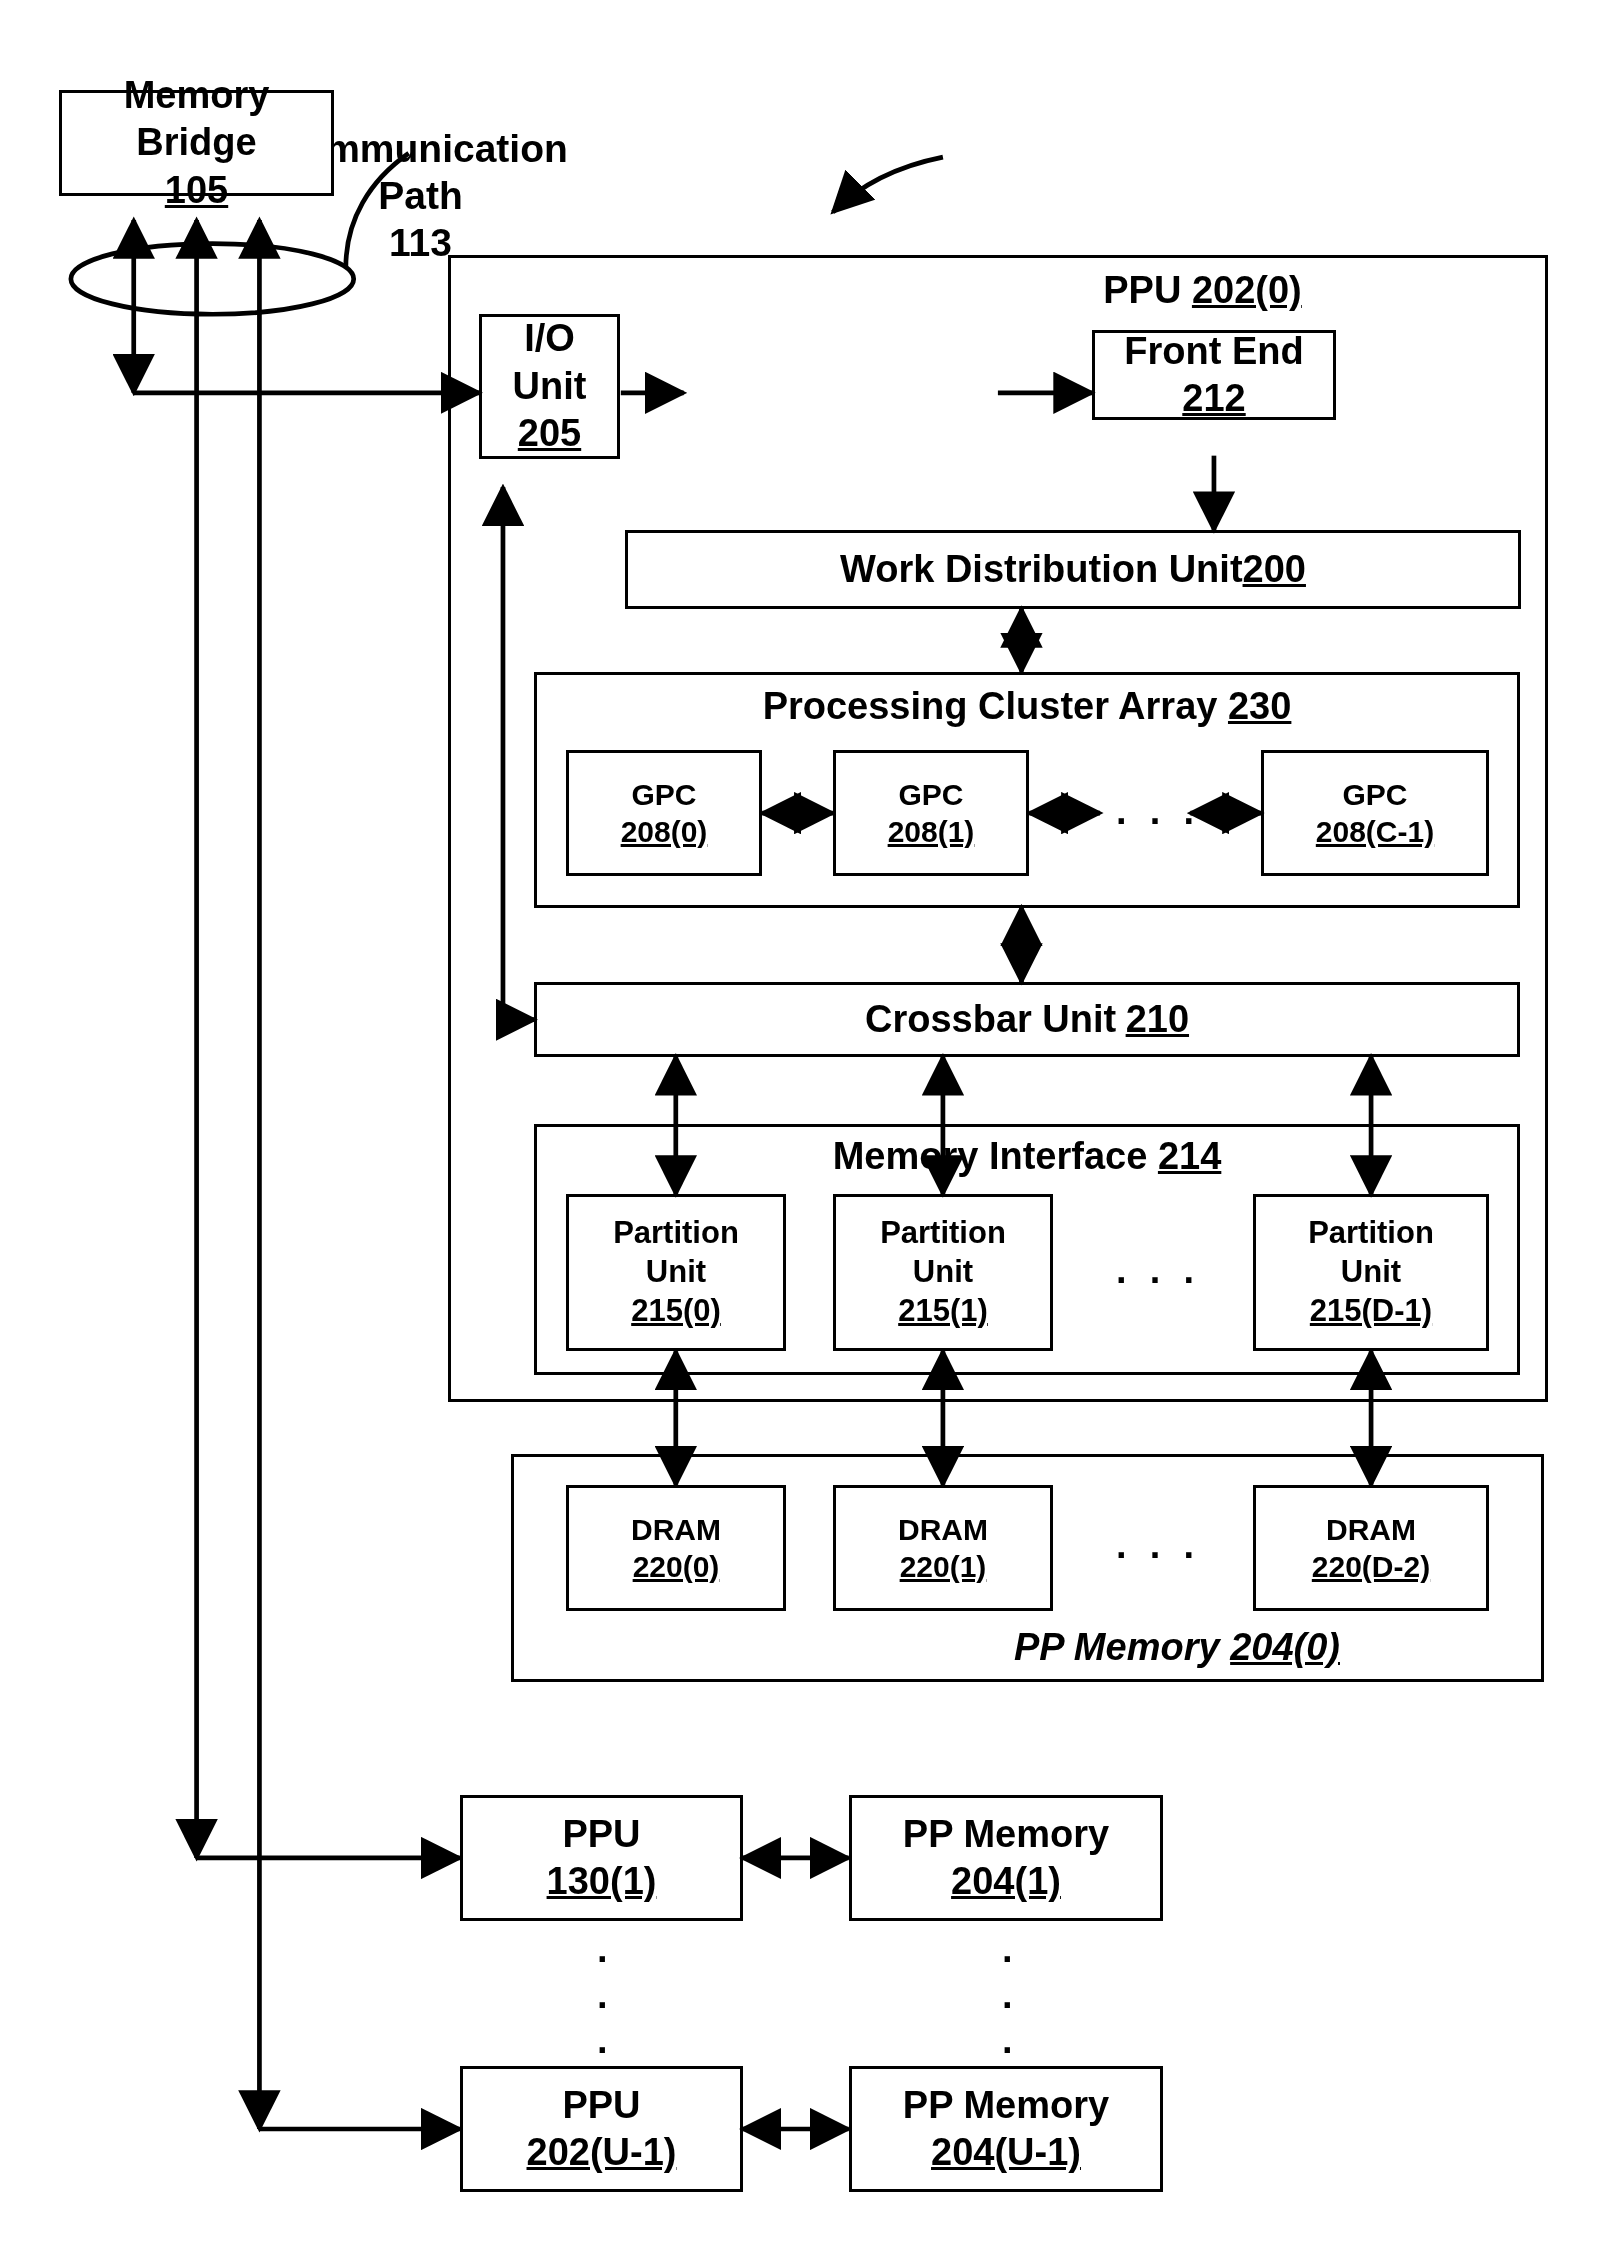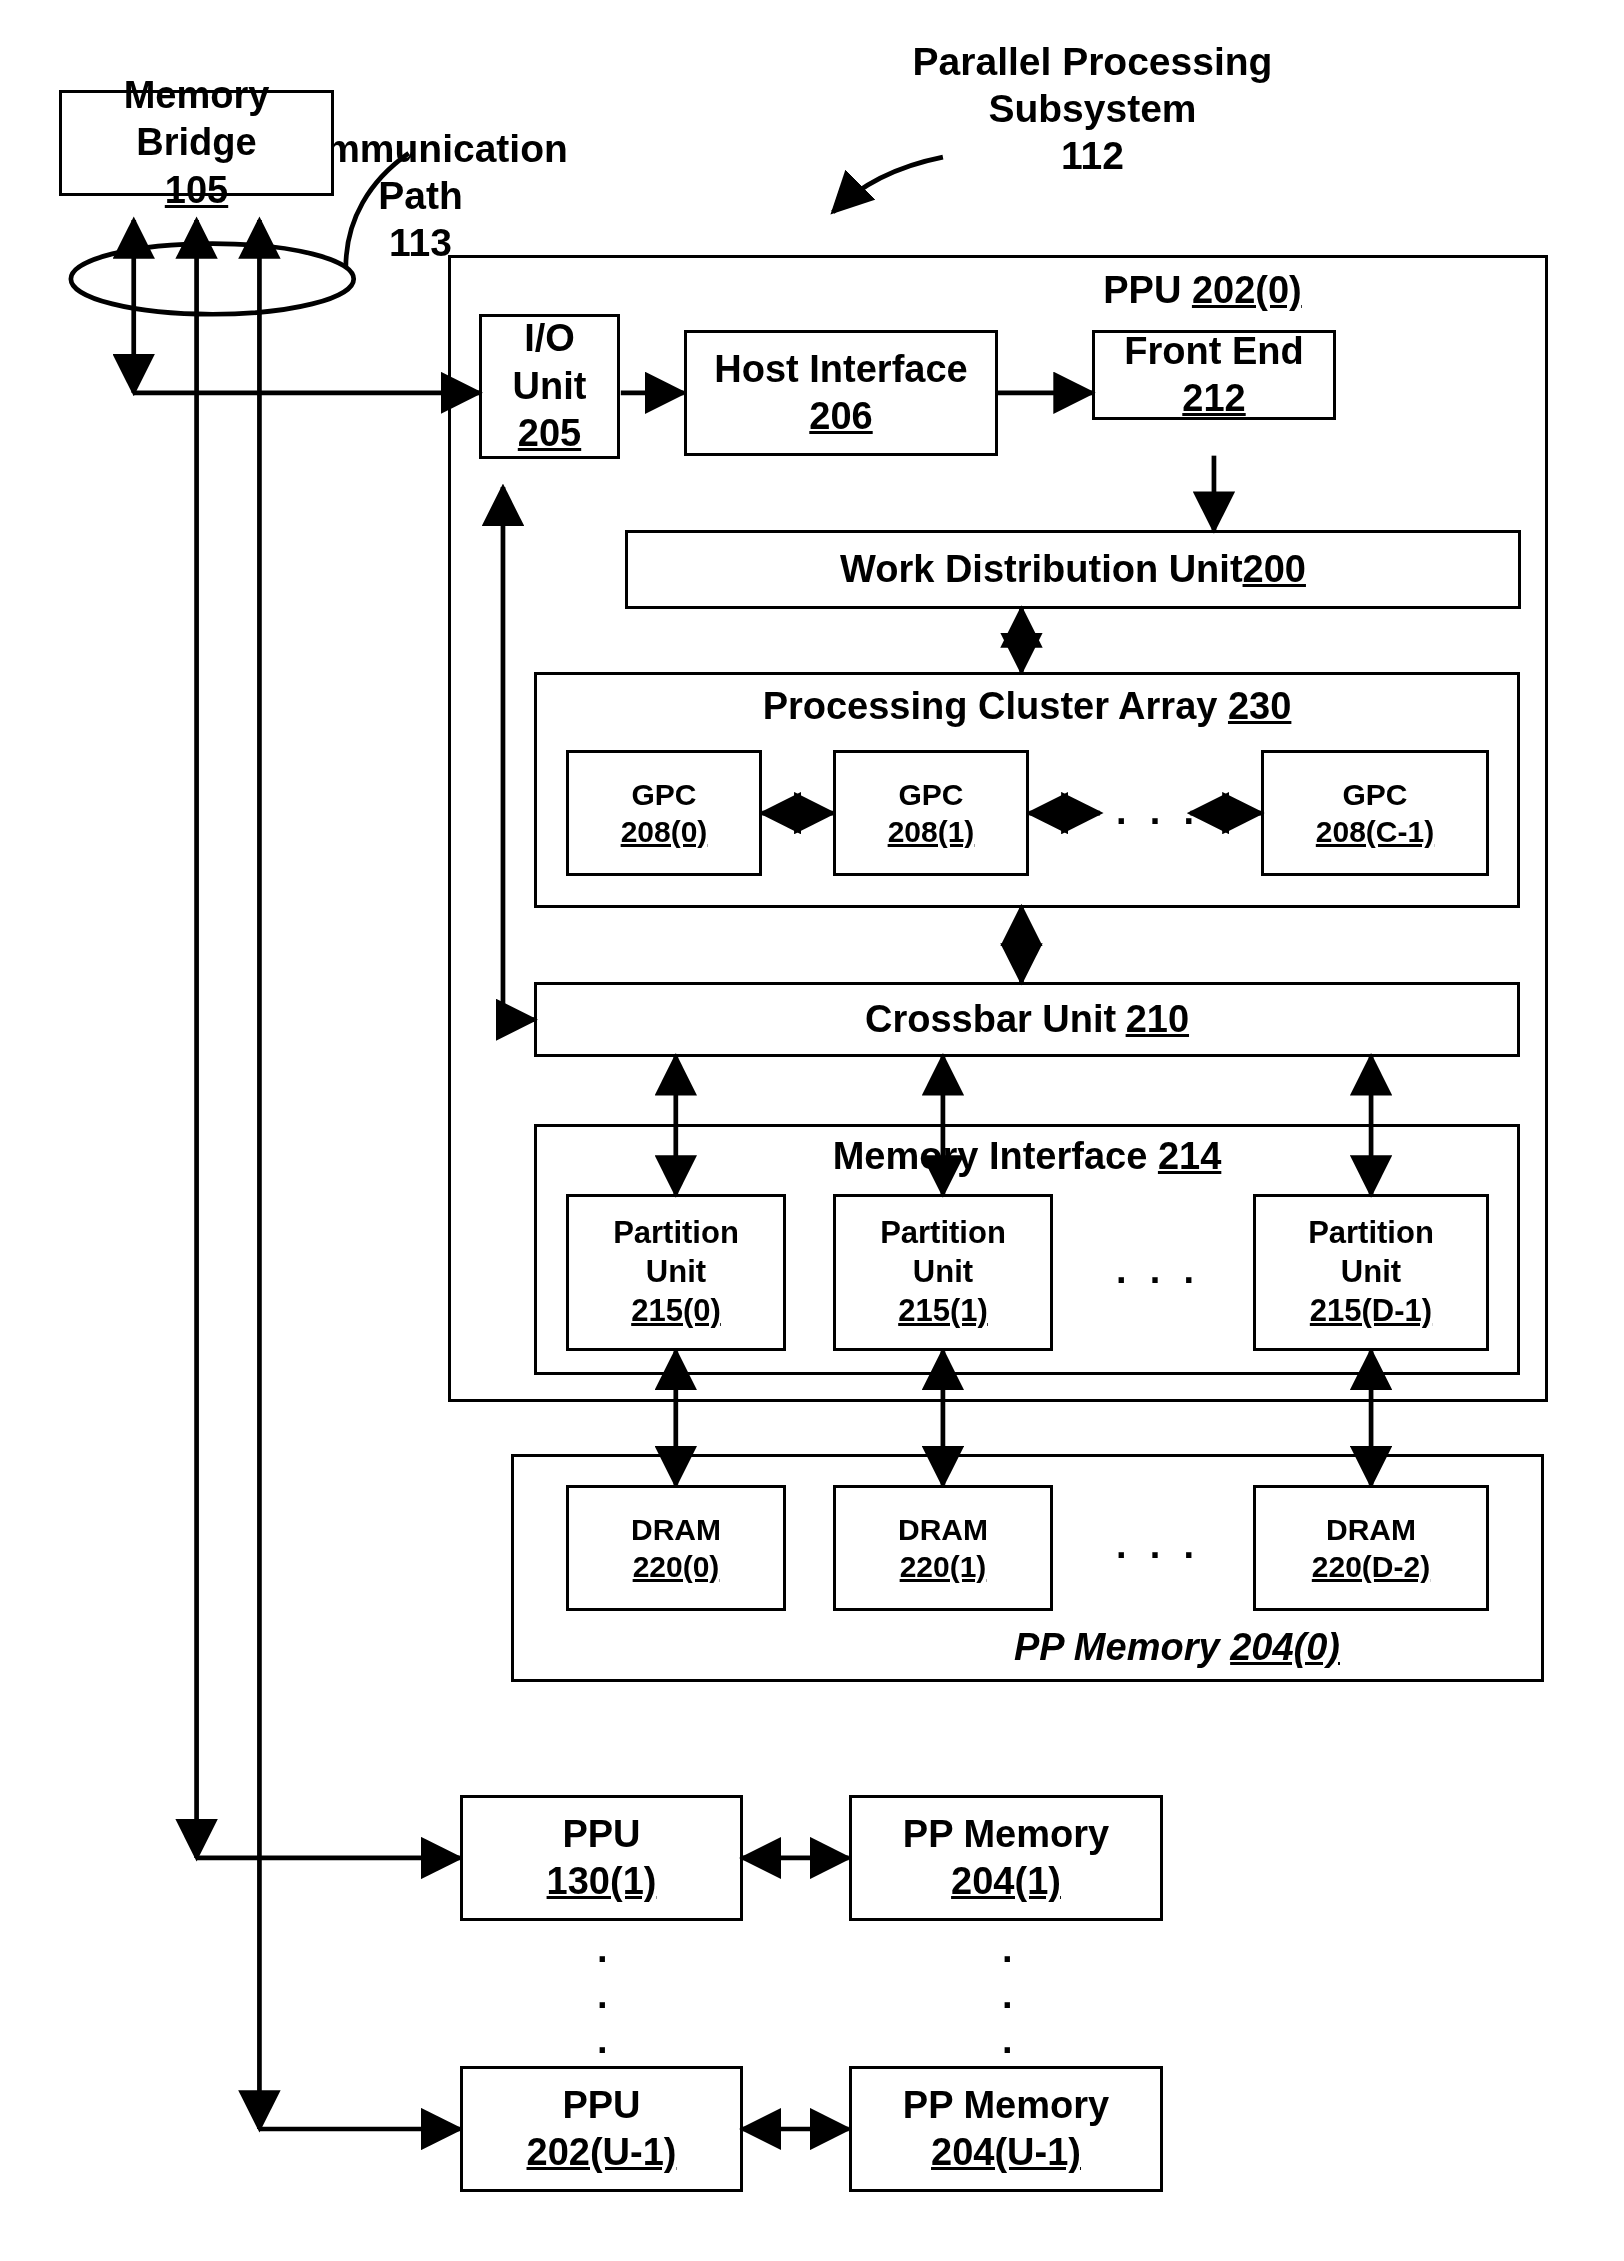--- a/index.html
+++ b/index.html
@@ -49,25 +49,20 @@
     font-size: 38px;
     font-weight: bold;
     letter-spacing: 6.3px;
   }
 </style>
 </head>
 <body>
 
 <div class="canvas">
 
-  <div class="lbl fs50" style="left:888px; top:39px; width:409px;">
-    <span>Parallel Processing
-Subsystem</span><br>
-    <span>112</span>
-  </div>
 
   <div class="lbl fs50" style="left:271px; top:126px; width:299px;">
     <span style="white-space:pre-line;">Communication
 Path</span><br>
     <span>113</span>
   </div>
 
   <div class="box fs48" style="left:59px; top:90px; width:275px; height:106px;">
     <span>Memory Bridge</span>
     <span class="u">105</span>
@@ -78,24 +73,20 @@
       <span>PPU</span>&nbsp;<span class="u">202(0)</span>
     </div>
   </div>
 
   <div class="box fs48" style="left:479px; top:314px; width:141px; height:145px;">
     <span style="white-space:pre-line;">I/O
 Unit</span>
     <span class="u">205</span>
   </div>
 
-  <div class="box fs48" style="left:684px; top:330px; width:314px; height:126px;">
-    <span>Host Interface</span>
-    <span class="u">206</span>
-  </div>
 
   <div class="box fs48" style="left:1092px; top:330px; width:244px; height:90px;">
     <span>Front End</span>
     <span class="u">212</span>
   </div>
 
   <div class="box fs48" style="left:625px; top:530px; width:896px; height:79px; flex-direction:row; gap:0;">
     <span>Work Distribution Unit</span>
       <span class="u">200</span>
   </div>

